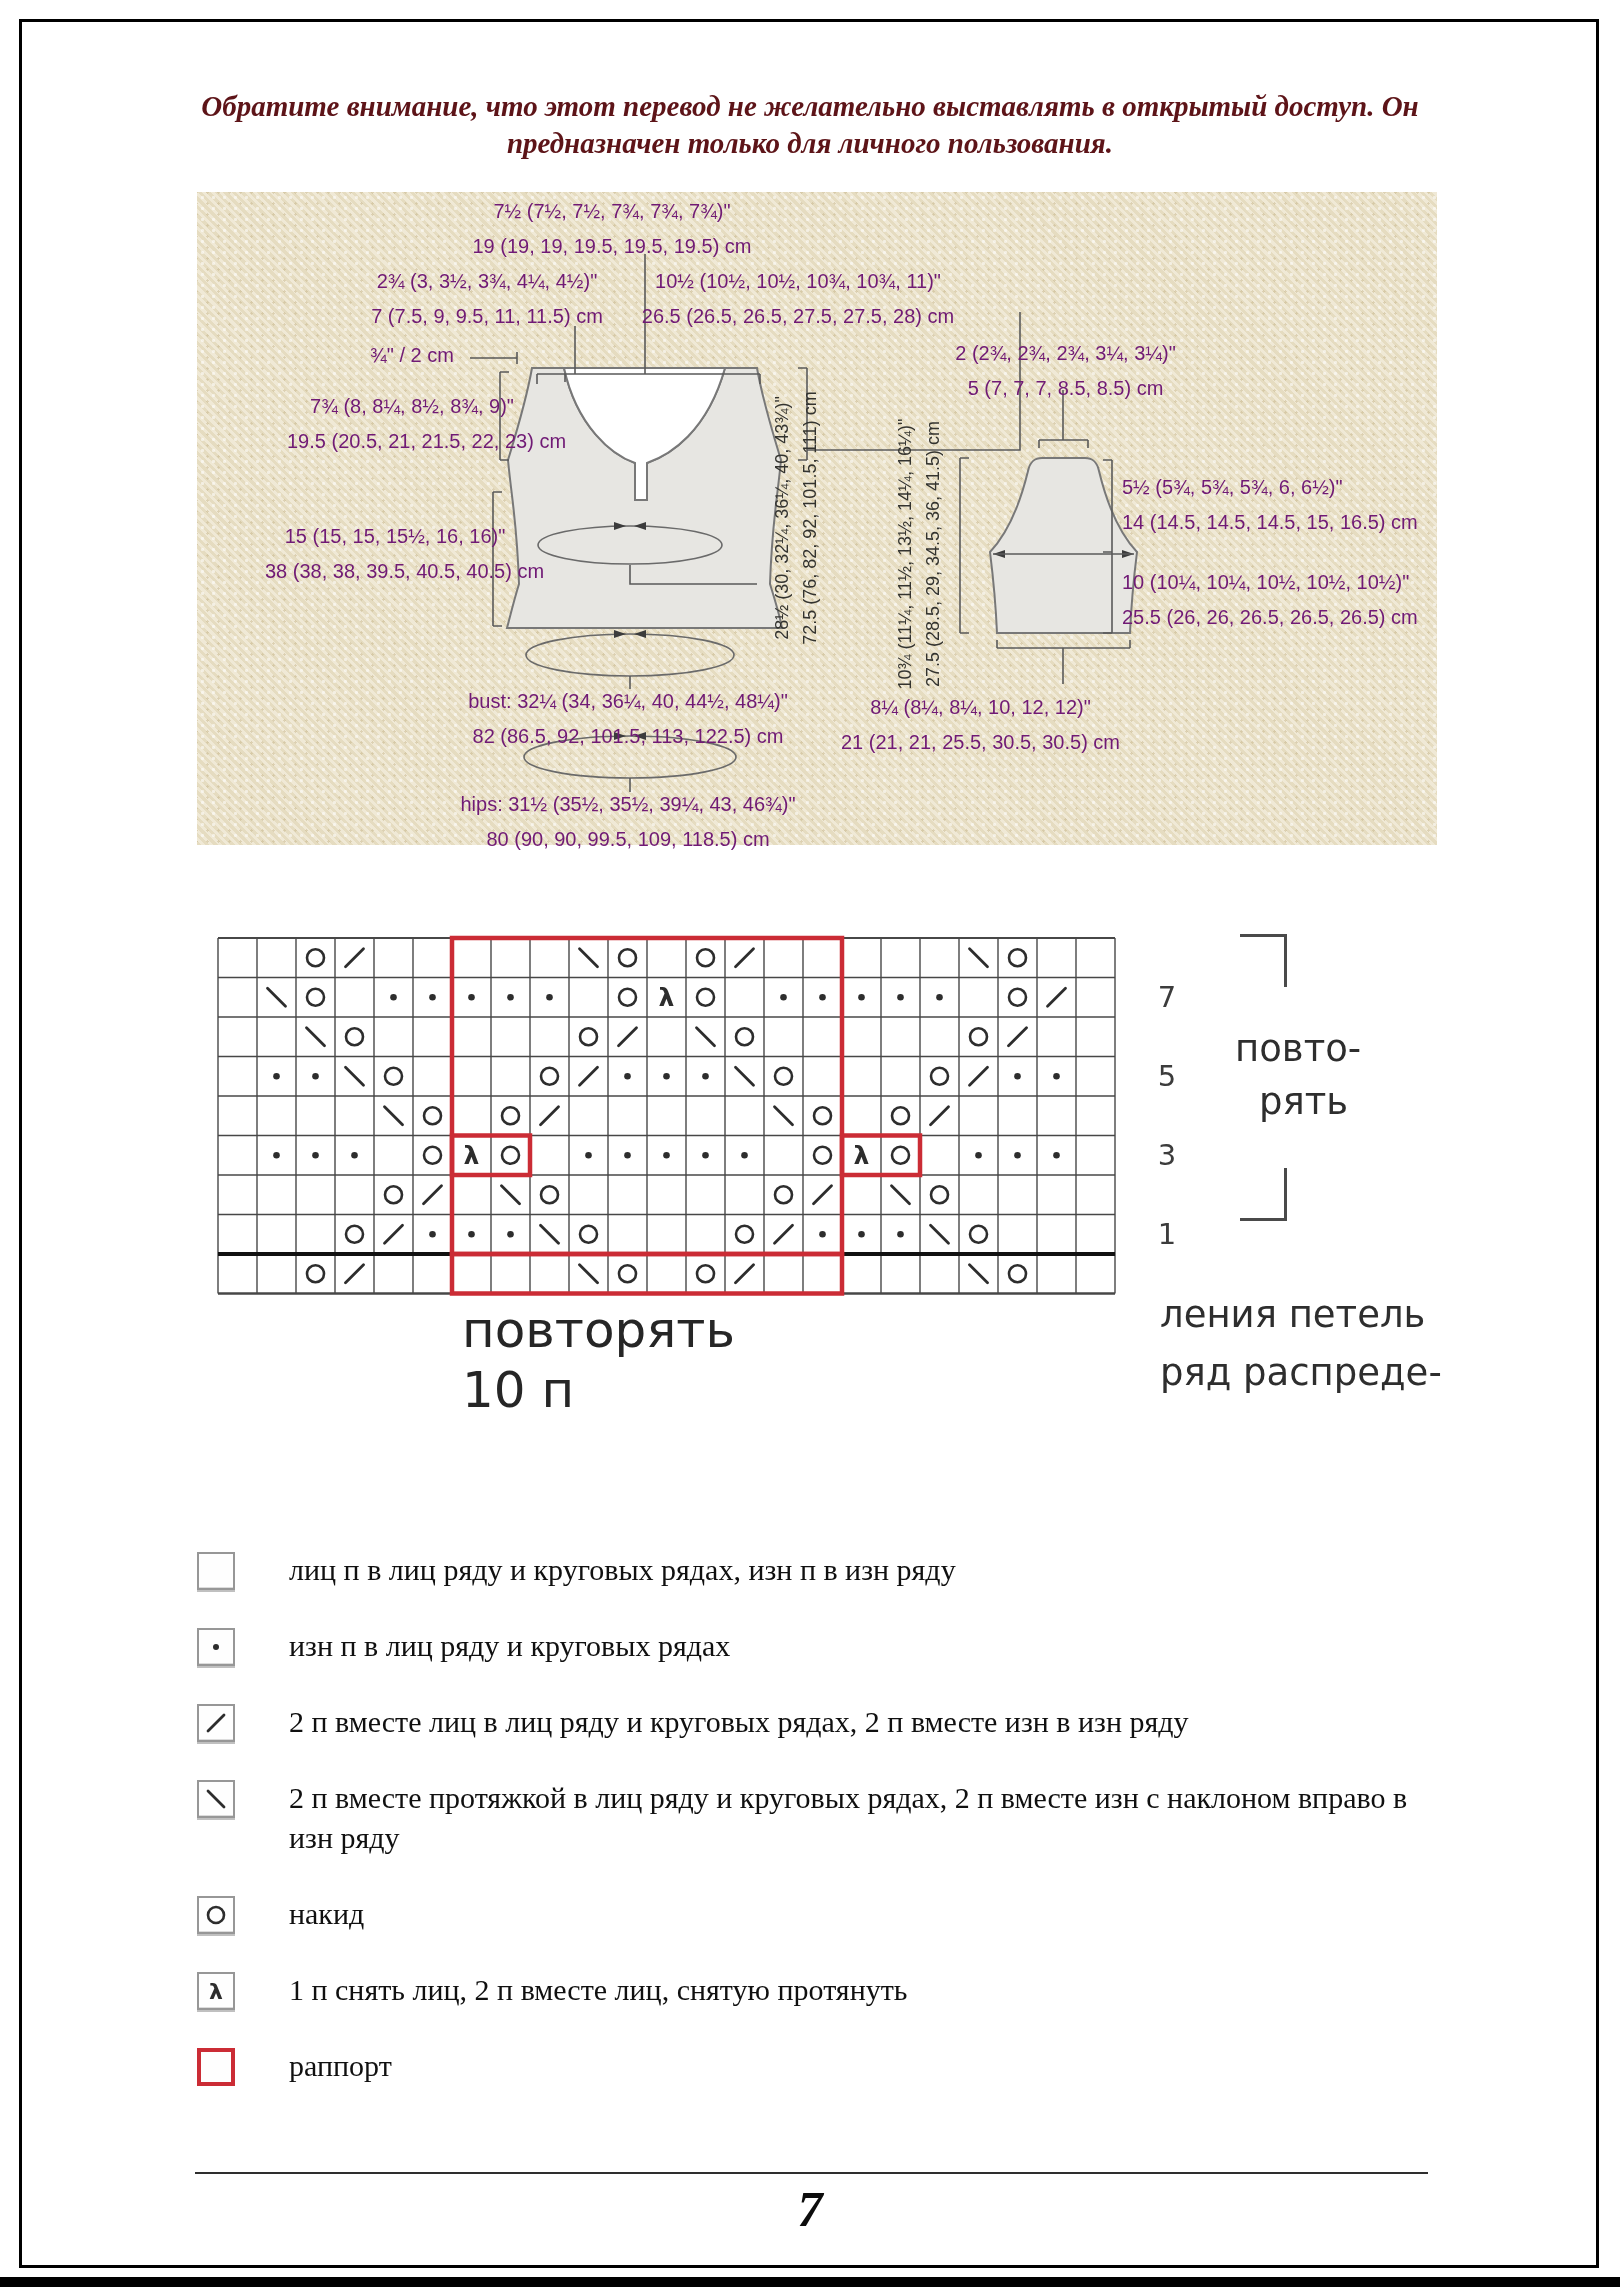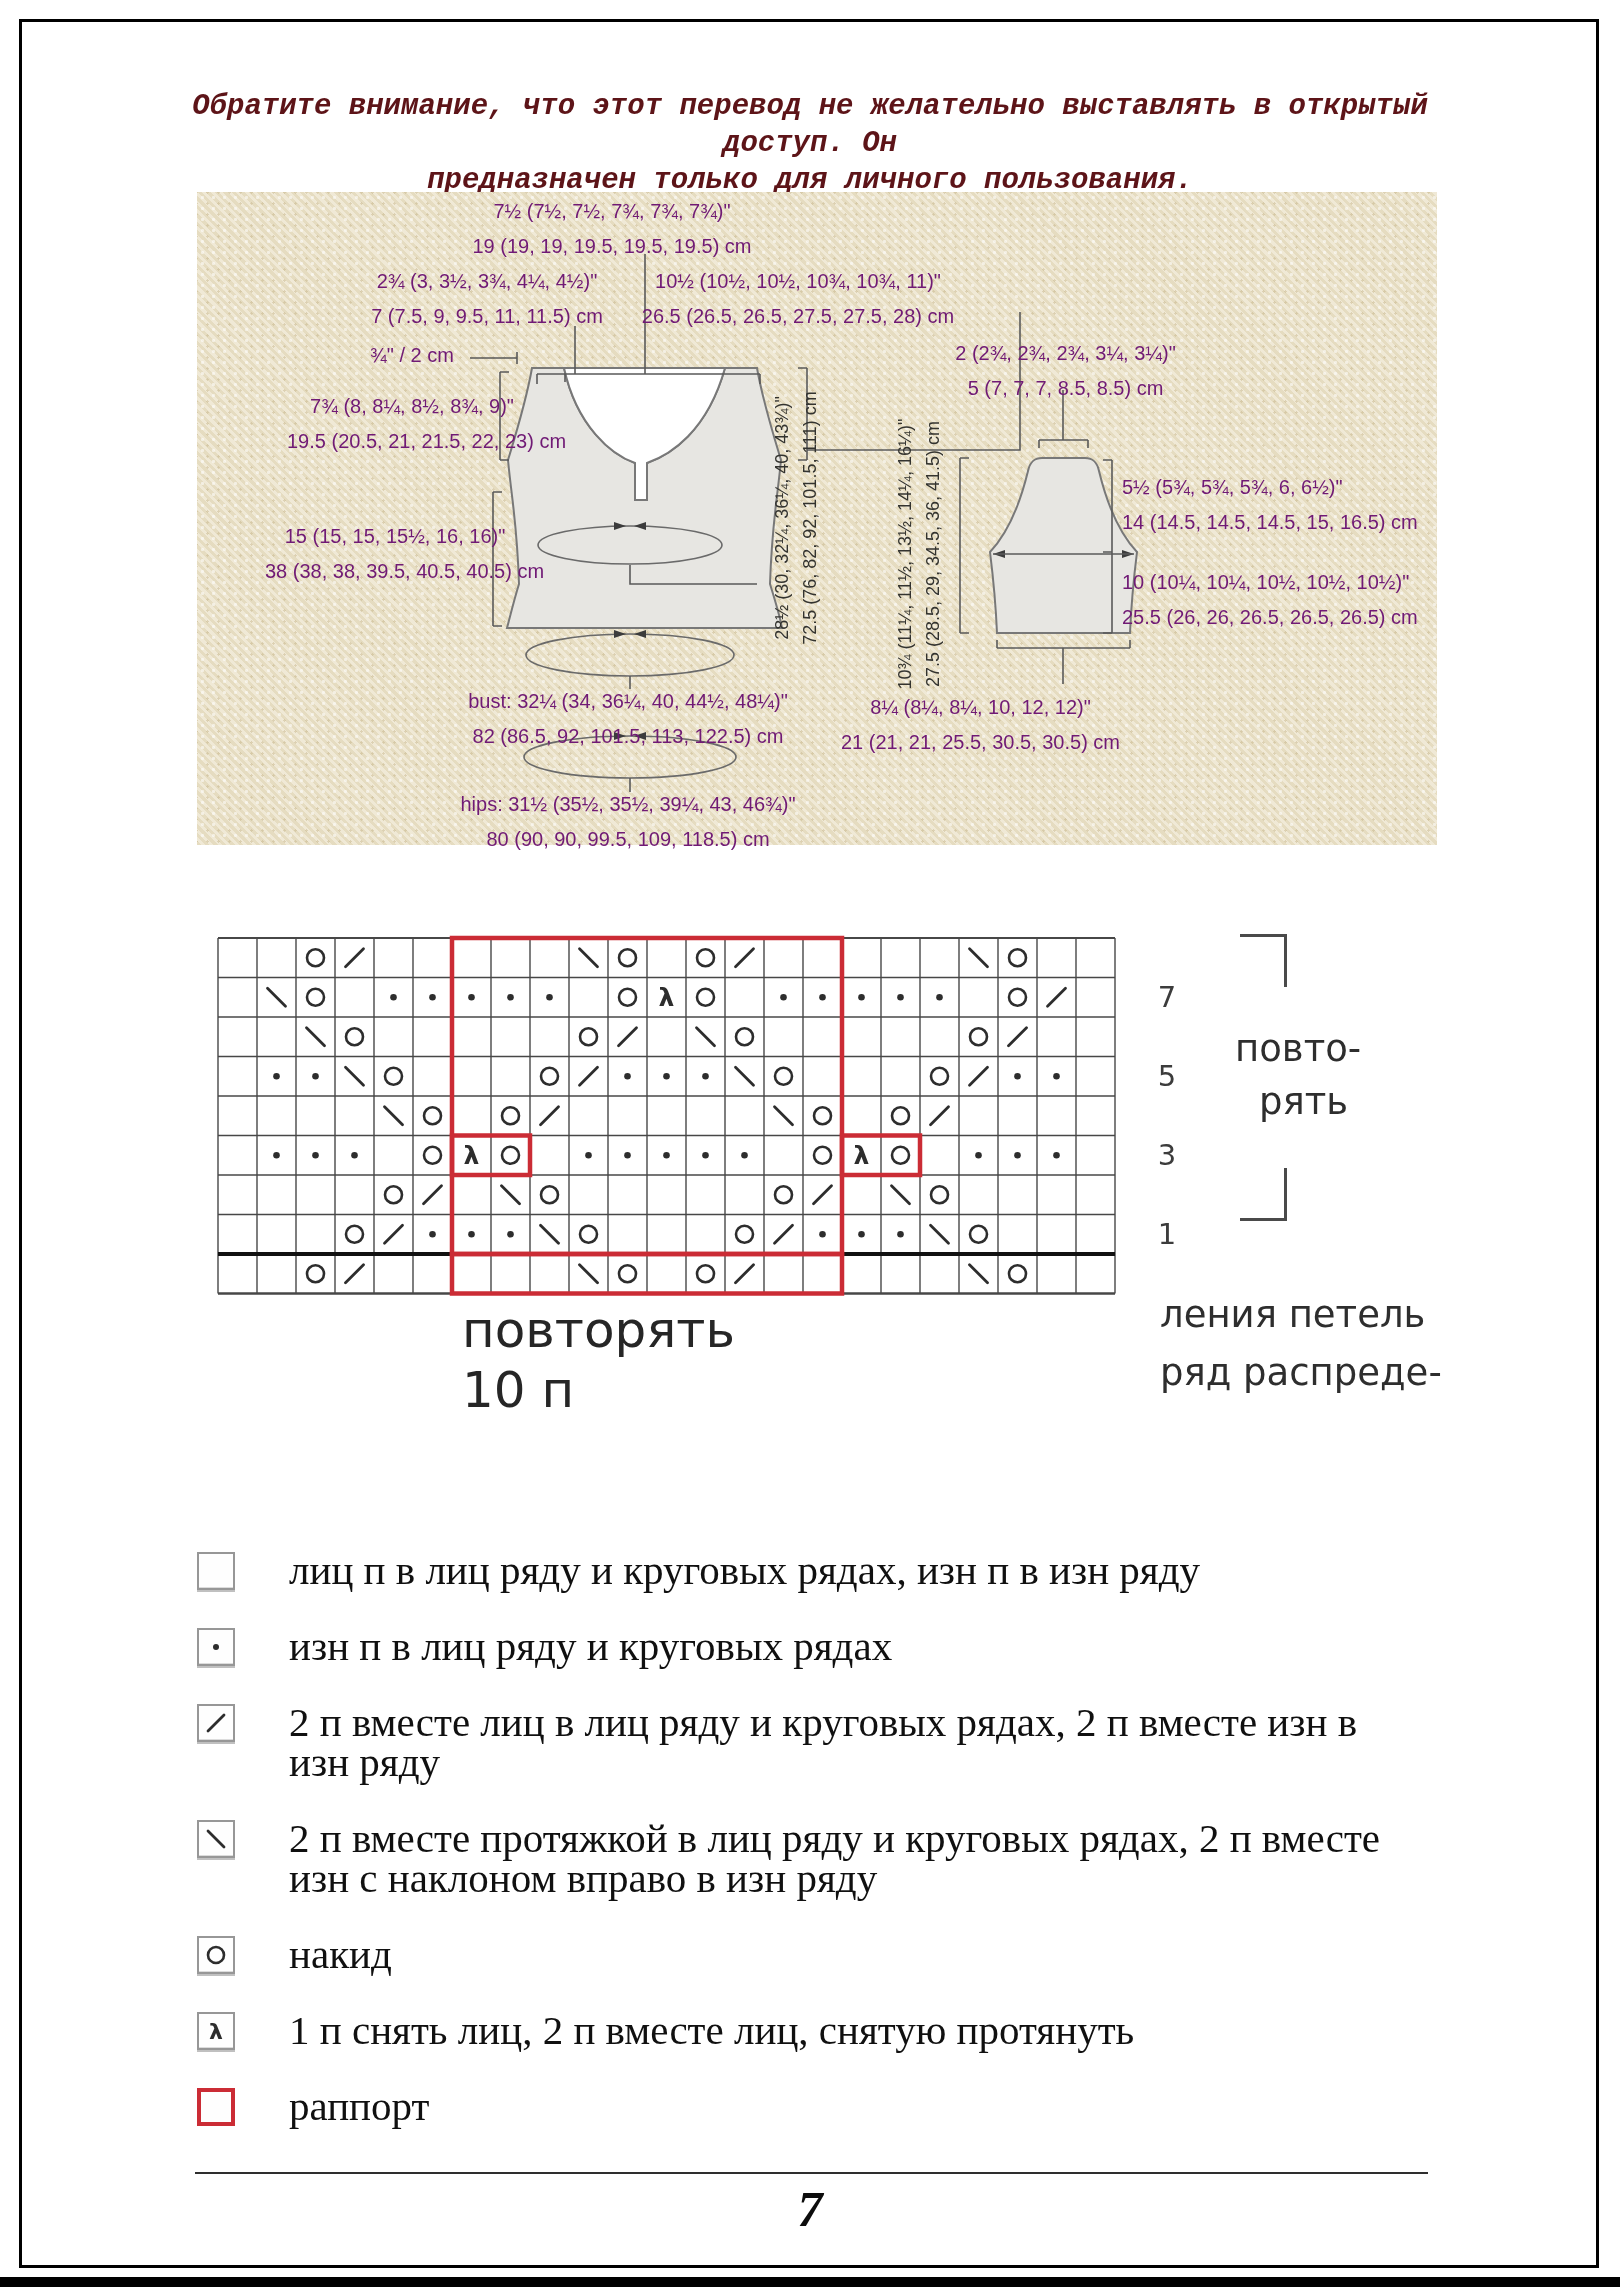--- a/index.html
+++ b/index.html
@@ -3,21 +3,21 @@
 <meta charset="utf-8">
 <style>
   html,body{margin:0;padding:0;background:#888;}
   .page{position:relative;width:1620px;height:2287px;background:#ffffff;overflow:hidden;
         font-family:"Liberation Sans",sans-serif;}
   .page-frame{position:absolute;left:19px;top:19px;width:1574px;height:2243px;
         border:3px solid #000;pointer-events:none;}
   .bottom-bar{position:absolute;left:0;top:2277px;width:1620px;height:10px;background:#000;}
 
   .notice{position:absolute;left:160px;top:88px;width:1300px;text-align:center;
-        font-family:Liberation Mono, monospace;font-style:italic;font-weight:bold;
+        font-family:Liberation Serif, serif;font-style:italic;font-weight:bold;
         font-size:29px;line-height:37px;color:#5d1418;}
 
   .swatch{position:absolute;left:197px;top:192px;width:1240px;height:653px;
         background-color:#ece4cc;
         background-image:
           radial-gradient(rgba(255,255,255,.55) 18%, transparent 19%),
           radial-gradient(rgba(197,180,138,.45) 16%, transparent 17%),
           repeating-linear-gradient(45deg, rgba(210,196,158,.25) 0 3px, rgba(255,255,255,.2) 3px 6px);
         background-size:11px 11px,11px 11px,auto;
         background-position:0 0,5px 6px,0 0;}
@@ -45,21 +45,21 @@
   .repeat-sts{position:absolute;left:462px;top:1300px;
         font-family:"DejaVu Sans",sans-serif;font-size:50px;line-height:60px;color:#262626;}
 
   .legend{position:absolute;left:197px;top:1550px;width:1250px;
         display:flex;flex-direction:column;gap:36px;}
   .legend-item{display:flex;gap:54px;align-items:flex-start;}
   .legend-box{flex:0 0 auto;width:34px;height:34px;background:#fefefe;
         border:2px solid #979797;box-shadow:0 2px 0 rgba(130,130,130,.5), inset 0 -1px 0 rgba(170,170,170,.4);
         display:flex;align-items:center;justify-content:center;margin-top:2px;}
   .legend-box.red{width:30px;height:30px;border:4px solid #cb2c35;box-shadow:none;}
-  .legend-text{font-family:"Liberation Serif",serif;font-size:41px;line-height:40px;
+  .legend-text{font-family:"Liberation Serif",serif;font-size:30px;line-height:40px;
         color:#101010;max-width:1120px;}
 
   .footer-rule{position:absolute;left:195px;top:2172px;width:1233px;border-top:2px solid #2e2e2e;}
   .page-num{position:absolute;left:0;top:2180px;width:1620px;text-align:center;
         font-family:"Liberation Serif",serif;font-style:italic;font-weight:700;
         font-size:50px;color:#0c0c0c;}
 </style>
 </head>
 <body>
 

